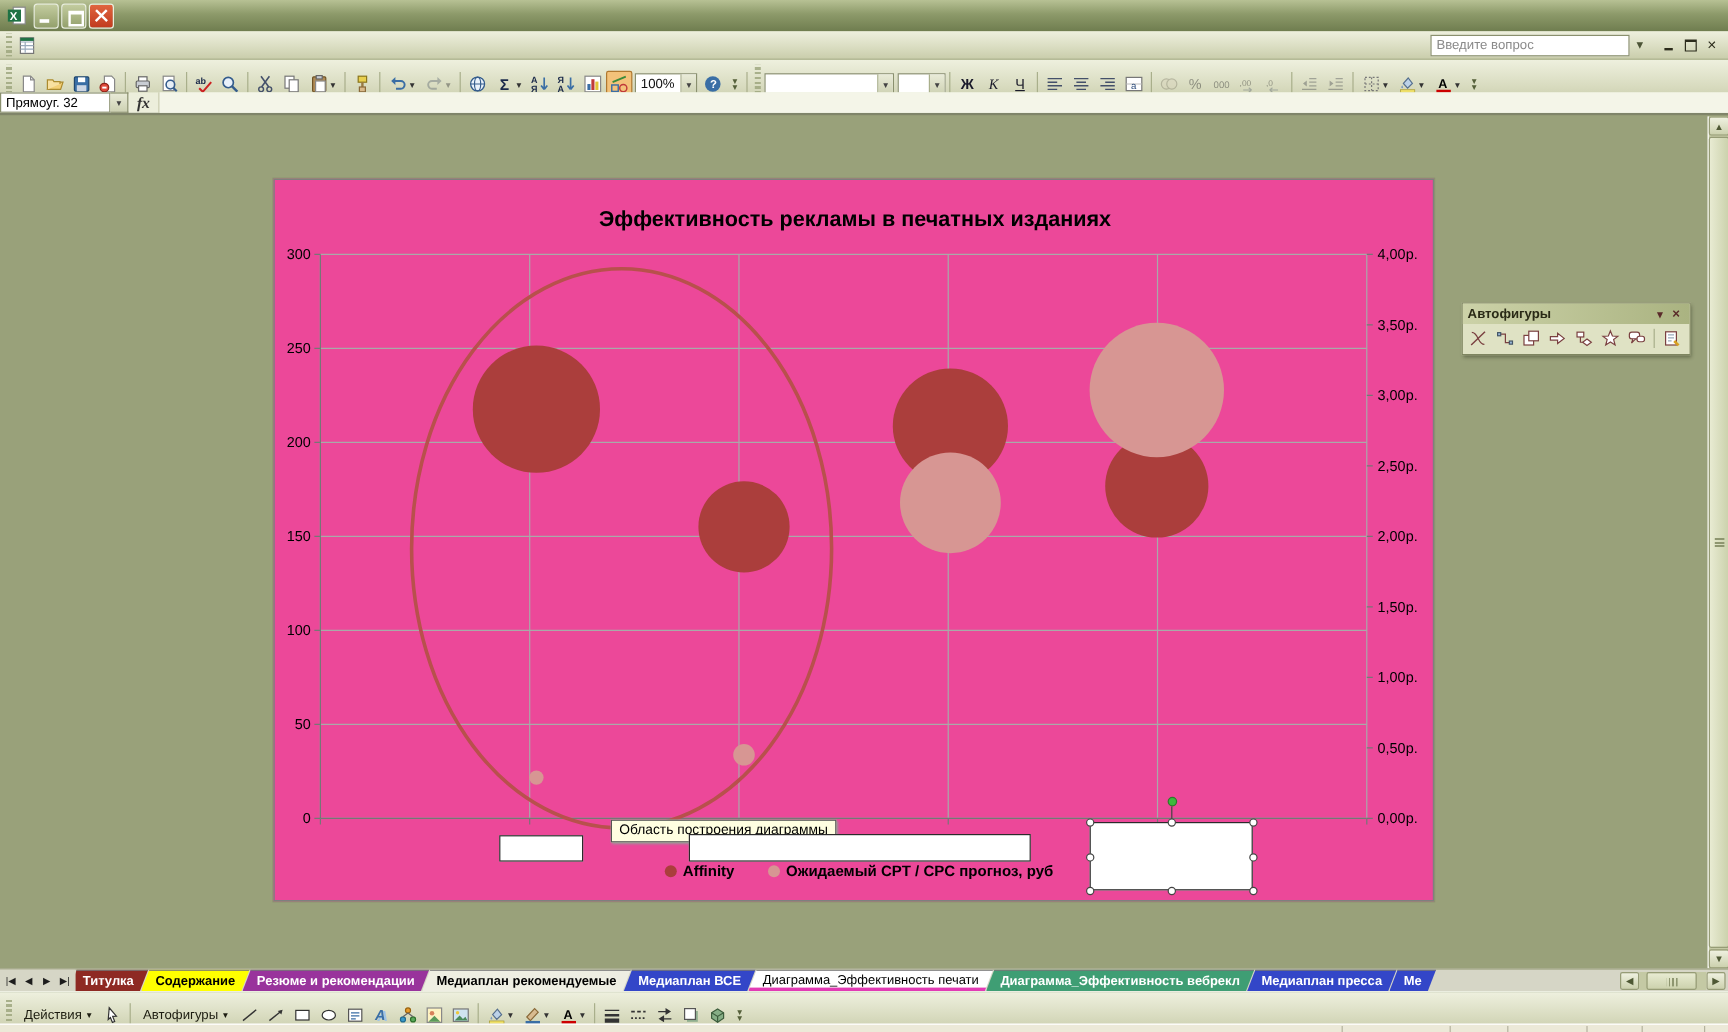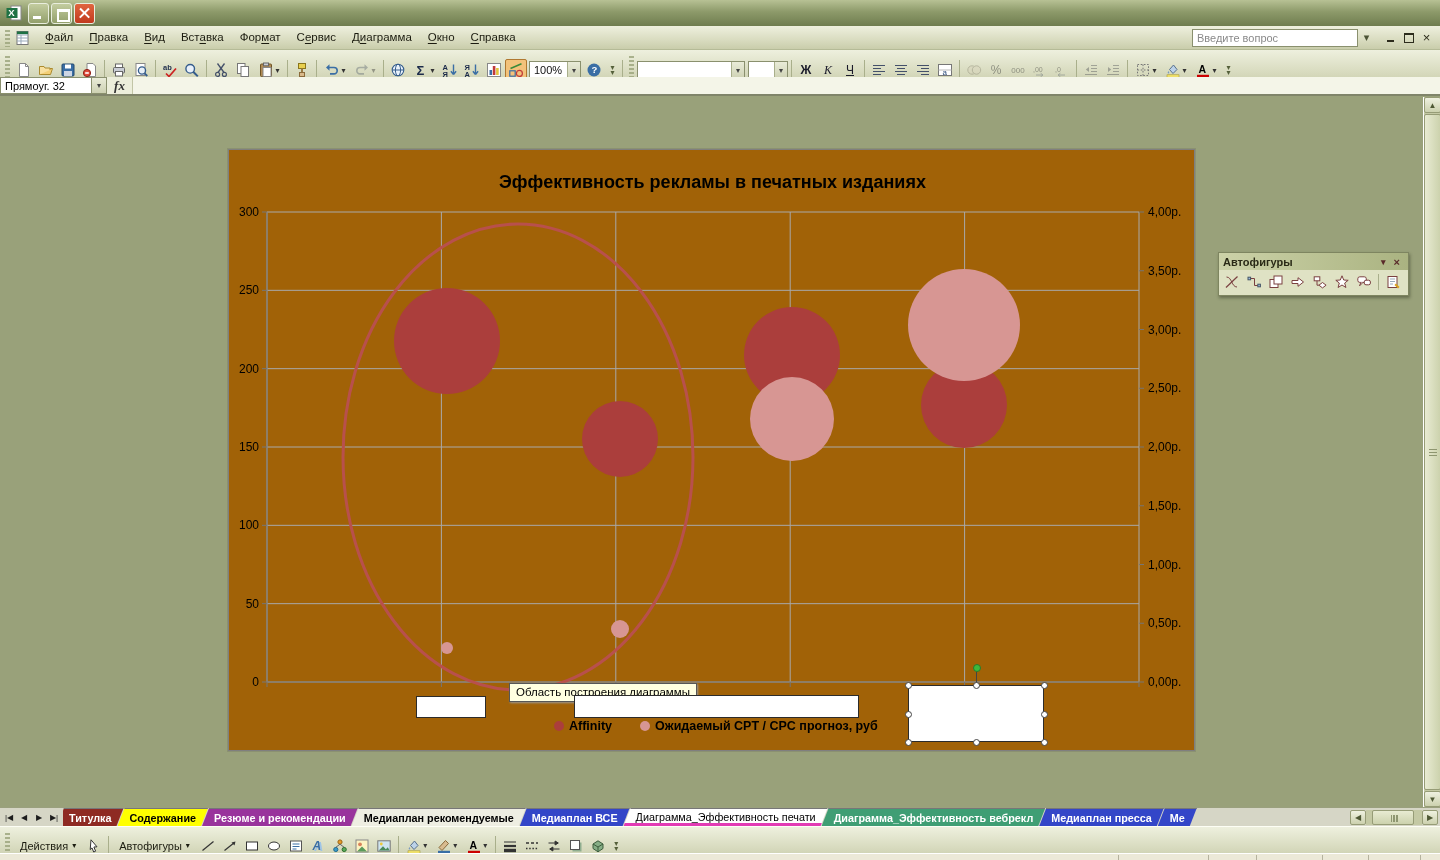--- a/index.html
+++ b/index.html
@@ -64,21 +64,21 @@
     border-bottom:1px solid #7f846a; display:flex; align-items:stretch; }
   .namebox { width:92px; background:#fff; border:1px solid #8a906e; font-size:11px; display:flex; align-items:center; padding-left:4px; }
   .namedrop { width:15px; background:linear-gradient(#e9ebd8,#cdd1b2); border:1px solid #8a906e; border-left:none;
     display:flex; align-items:center; justify-content:center; font-size:8px; color:#444; }
   .fx { width:26px; display:flex; align-items:center; justify-content:center; font-style:italic; font-family:"Liberation Serif",serif;
     font-weight:bold; font-size:13px; color:#333; border-right:1px solid #c2c5a6; }
   .fml { flex:1; background:#f4f5e8; }
 
   
   .workarea { position:absolute; left:0; top:95px; width:1440px; height:712px; background:#99a17a; border-top:1px solid #808569; }
-  .sheet { position:absolute; left:228px; top:53px; width:967px; height:602px; background:#a16207;
+  .sheet { position:absolute; left:228px; top:53px; width:967px; height:602px; background:#ec4899;
     border:1px solid #7f7f7f; box-shadow:0 0 0 1px #8b9171; }
   .charttitle { position:absolute; left:0; top:22px; width:967px; text-align:center; font-size:18px; font-weight:bold; color:#000; }
   .legend { position:absolute; left:325px; top:569px; display:flex; gap:28px; align-items:center; }
   .legenditem { display:flex; align-items:center; gap:5px; font-size:12.5px; font-weight:600; color:#000; }
   .lbullet { width:10px; height:10px; border-radius:50%; }
   .tip { position:absolute; left:280px; top:533px; height:19px; background:#ffffe1; border:1px solid #565656;
     font-size:11.5px; padding:2px 6px; white-space:nowrap; color:#000; box-shadow:1px 1px 2px #999;}
   .emptybox { position:absolute; background:#fff; border:1px solid #2b2b2b; }
   .selbox { position:absolute; left:679px; top:535px; width:136px; height:57px; background:#fff; border:1px solid #2b2b2b; }
   .handle { position:absolute; width:7px; height:7px; border-radius:50%; background:#fff; border:1px solid #444; }
@@ -160,31 +160,20 @@
 
 <div class="menubar">
   <span class="grip"></span>
   <span class="micon">
     <svg class="ic" viewBox="0 0 16 16">
         <rect x="2" y="1.5" width="11" height="13" fill="#fff" stroke="#777"></rect>
         <path d="M2 5h11 M2 8h11 M2 11h11 M6 5v9" stroke="#9ab" fill="none"></path>
         <rect x="2" y="1.5" width="11" height="2.6" fill="#1f7244"></rect>
       </svg>
   </span>
-  <span id="menu-items" style="display:flex">
-      <span class="mitem"><u>Ф</u>айл</span>
-      <span class="mitem"><u>П</u>равка</span>
-      <span class="mitem"><u>В</u>ид</span>
-      <span class="mitem">Вст<u>а</u>вка</span>
-      <span class="mitem">Фор<u>м</u>ат</span>
-      <span class="mitem">С<u>е</u>рвис</span>
-      <span class="mitem">Д<u>и</u>аграмма</span>
-      <span class="mitem"><u>О</u>кно</span>
-      <span class="mitem"><u>С</u>правка</span>
-    </span>
   <span class="mspacer"></span>
   <input class="qbox" placeholder="Введите вопрос" style="">
   <span class="qdrop">▾</span>
   <span class="smallwin">
     <span class="sw-min"></span>
     <span class="sw-rest"></span>
     <span style="font-size:13px;">×</span>
   </span>
 </div>
 

